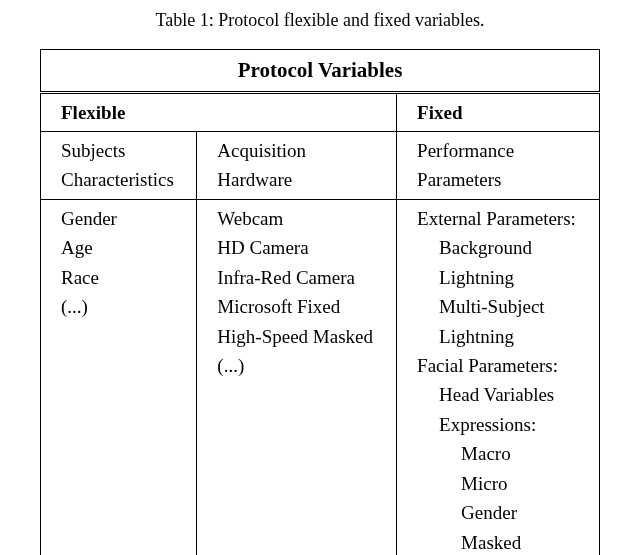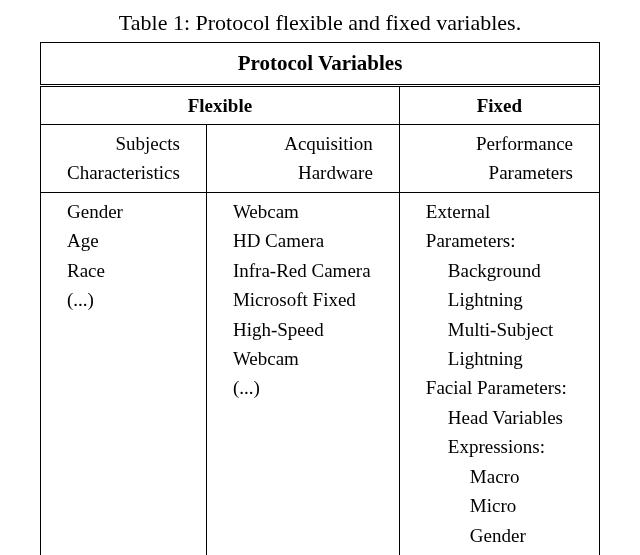--- a/index.html
+++ b/index.html
@@ -5,48 +5,48 @@
     body {
       font-family: 'Times New Roman', Times, serif;
       font-size: 19px;
       margin: 0;
       padding: 10px 30px;
       background: #fff;
       color: #000;
     }
     .caption {
       text-align: center;
-      font-size: 22px;
-      margin-bottom: 6px;
+      font-size: 18px;
+      margin-bottom: 18px;
     }
     table {
       border-collapse: collapse;
       margin: 0 auto;
       width: 560px;
     }
     td, th {
       border: 1px solid #000;
-      padding: 4px 26px;
+      padding: 4px 20px;
       vertical-align: top;
       line-height: 1.55;
     }
     .title-row td {
       text-align: center;
       font-weight: bold;
       font-size: 21px;
       border-top: 1px solid #000;
       border-bottom: 1px solid #000;
     }
     .group-row td {
-      text-align: center;
+      text-align: left;
       font-weight: bold;
       border-top: 3px double #000;
     }
     .subhead-row td {
-      text-align: right;
+      text-align: left;
     }
     .data-row td {
       text-align: left;
     }
     .indent-1 { padding-left: 22px; display: block; }
     .indent-2 { padding-left: 44px; display: block; }
     .line { display: block; }
   </style>
 </head>
 <body>
@@ -81,21 +81,21 @@
       <span class="line">Gender</span>
       <span class="line">Age</span>
       <span class="line">Race</span>
       <span class="line">(...)</span>
     </td>
     <td>
       <span class="line">Webcam</span>
       <span class="line">HD Camera</span>
       <span class="line">Infra-Red Camera</span>
       <span class="line">Microsoft Fixed</span>
-      <span class="line">High-Speed Webcam</span>
+      <span class="line">High-Speed Masked</span>
       <span class="line">(...)</span>
     </td>
     <td>
       <span class="line">External Parameters:</span>
       <span class="indent-1">Background</span>
       <span class="indent-1">Lightning</span>
       <span class="indent-1">Multi-Subject</span>
       <span class="indent-1">Lightning</span>
       <span class="line">Facial Parameters:</span>
       <span class="indent-1">Head Variables</span>

